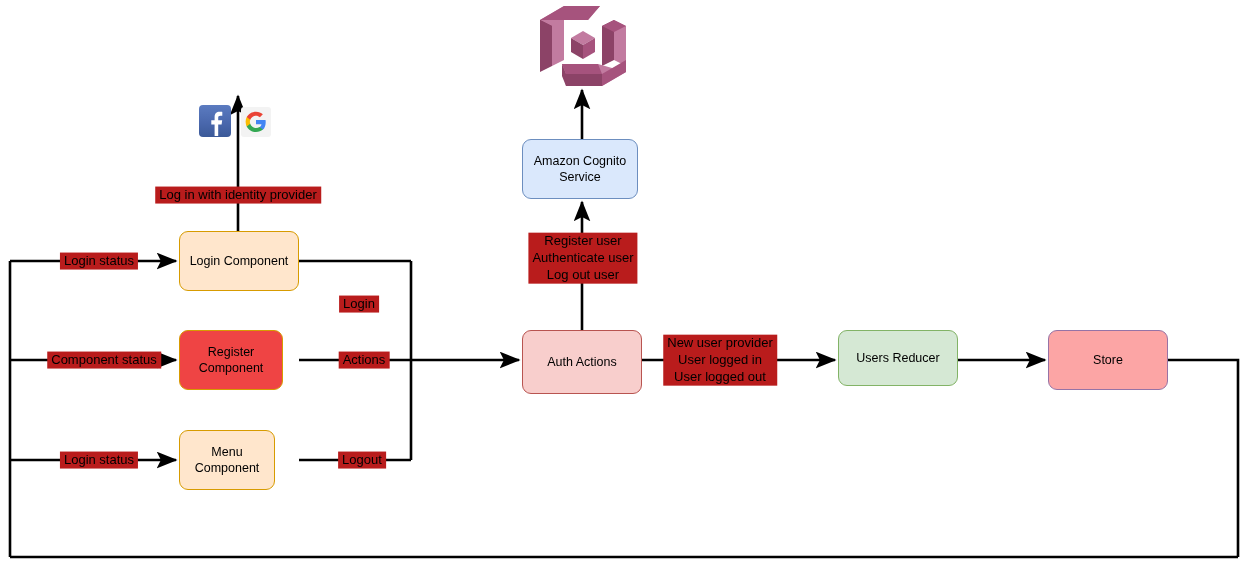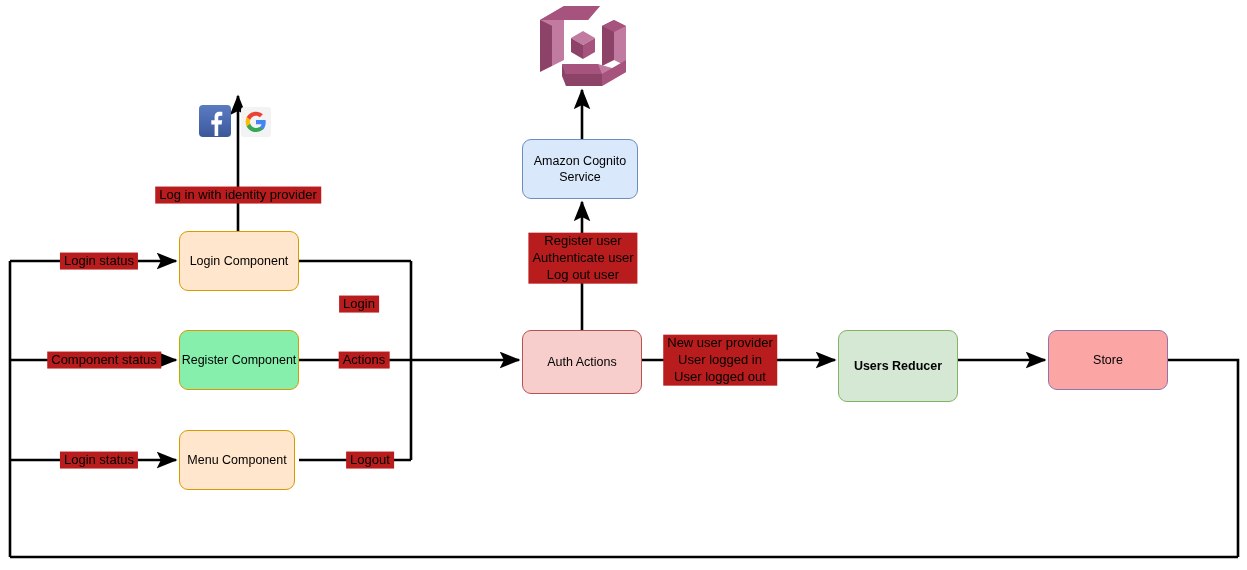--- a/index.html
+++ b/index.html
@@ -104,56 +104,56 @@
       <path d="M958,360 L1045,360"></path>
 
       <path d="M238,231 L238,96"></path>
     </g>
   </svg>
 
   <div class="node" style="left:179px; top:231px; width:120px; height:60px; background:#ffe6cc; border-color:#d79b00;">
     <span>Login Component</span>
   </div>
 
-  <div class="node" style="left:179px; top:330px; width:120px; height:60px; background:#86efac; border-color:#d79b00;">
+  <div class="node" style="left:179px; top:330px; width:104px; height:60px; background:#ef4444; border-color:#d79b00;">
     <span>Register Component</span>
   </div>
 
-  <div class="node" style="left:179px; top:430px; width:116px; height:60px; background:#ffe6cc; border-color:#d79b00;">
+  <div class="node" style="left:179px; top:430px; width:96px; height:60px; background:#ffe6cc; border-color:#d79b00;">
     <span>Menu Component</span>
   </div>
 
   <div class="node" style="left:522px; top:139px; width:116px; height:60px; background:#dae8fc; border-color:#6c8ebf;">
     <span>Amazon Cognito
 Service</span>
   </div>
 
   <div class="node" style="left:522px; top:330px; width:120px; height:64px; background:#f8cecc; border-color:#b85450;">
     <span>Auth Actions</span>
   </div>
 
-  <div class="node" style="left:838px; top:330px; width:120px; height:72px; background:#d5e8d4; border-color:#82b366;font-weight:bold;">
+  <div class="node" style="left:838px; top:330px; width:120px; height:56px; background:#d5e8d4; border-color:#82b366;">
     <span>Users Reducer</span>
   </div>
 
   <div class="node" style="left:1048px; top:330px; width:120px; height:60px; background:#fca5a5; border-color:#9673a6;">
     <span>Store</span>
   </div>
 
   <div class="edge-label" style="left:99px; top:261px;">Login status</div>
 
   <div class="edge-label" style="left:104px; top:360px;">Component status</div>
 
   <div class="edge-label" style="left:99px; top:460px;">Login status</div>
 
   <div class="edge-label" style="left:359px; top:260px;margin-top:44px;">Login</div>
 
   <div class="edge-label" style="left:364px; top:360px;">Actions</div>
 
-  <div class="edge-label" style="left:370px; top:460px;">Logout</div>
+  <div class="edge-label" style="left:362px; top:460px;">Logout</div>
 
   <div class="edge-label" style="left:238px; top:195px;">Log in with identity provider</div>
 
   <div class="edge-label" style="left:583px; top:258px;">Register user
 Authenticate user
 Log out user</div>
 
   <div class="edge-label" style="left:720px; top:360px;">New user provider
 User logged in
 User logged out</div>

